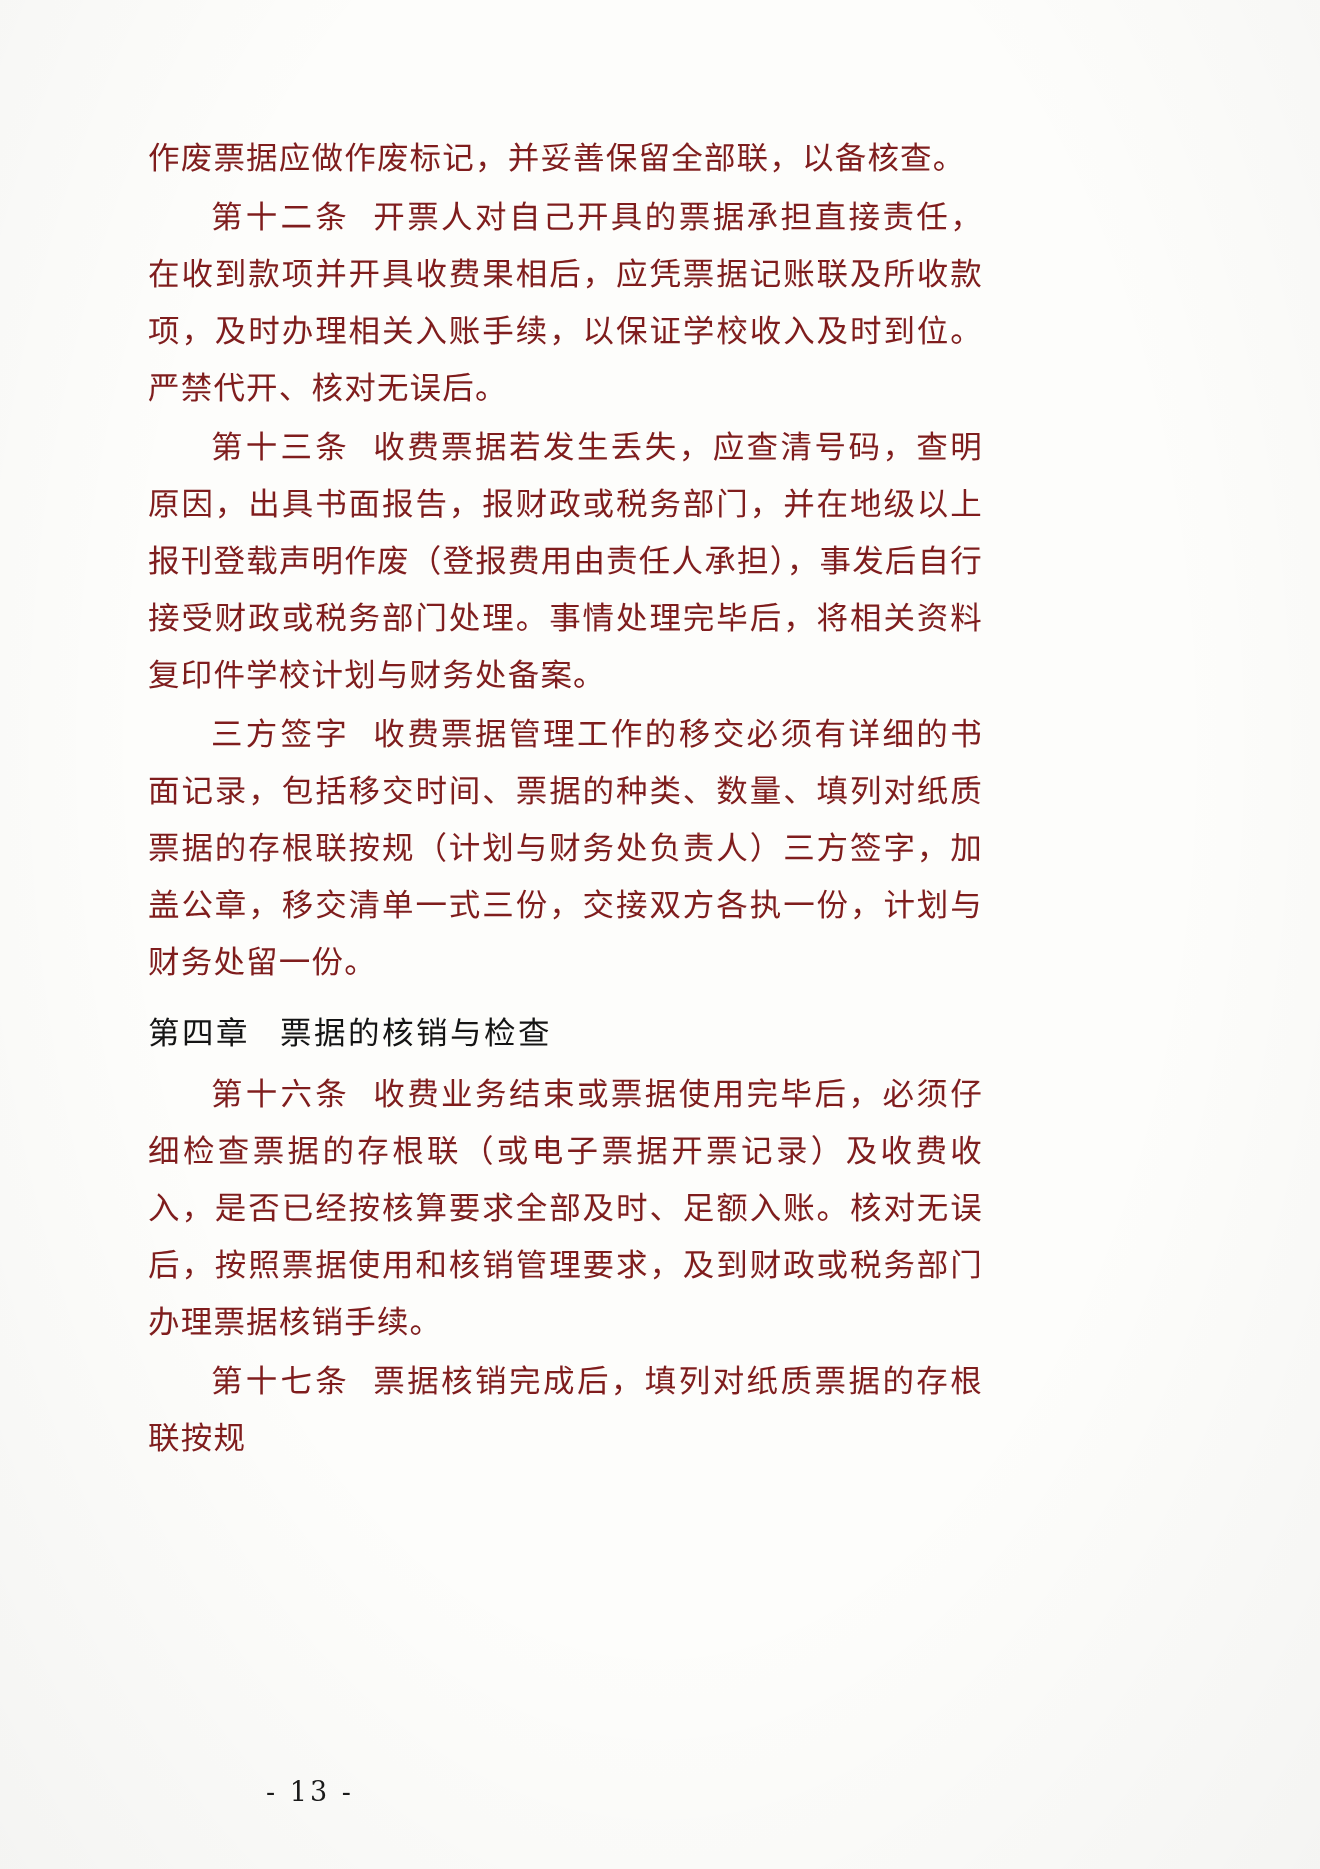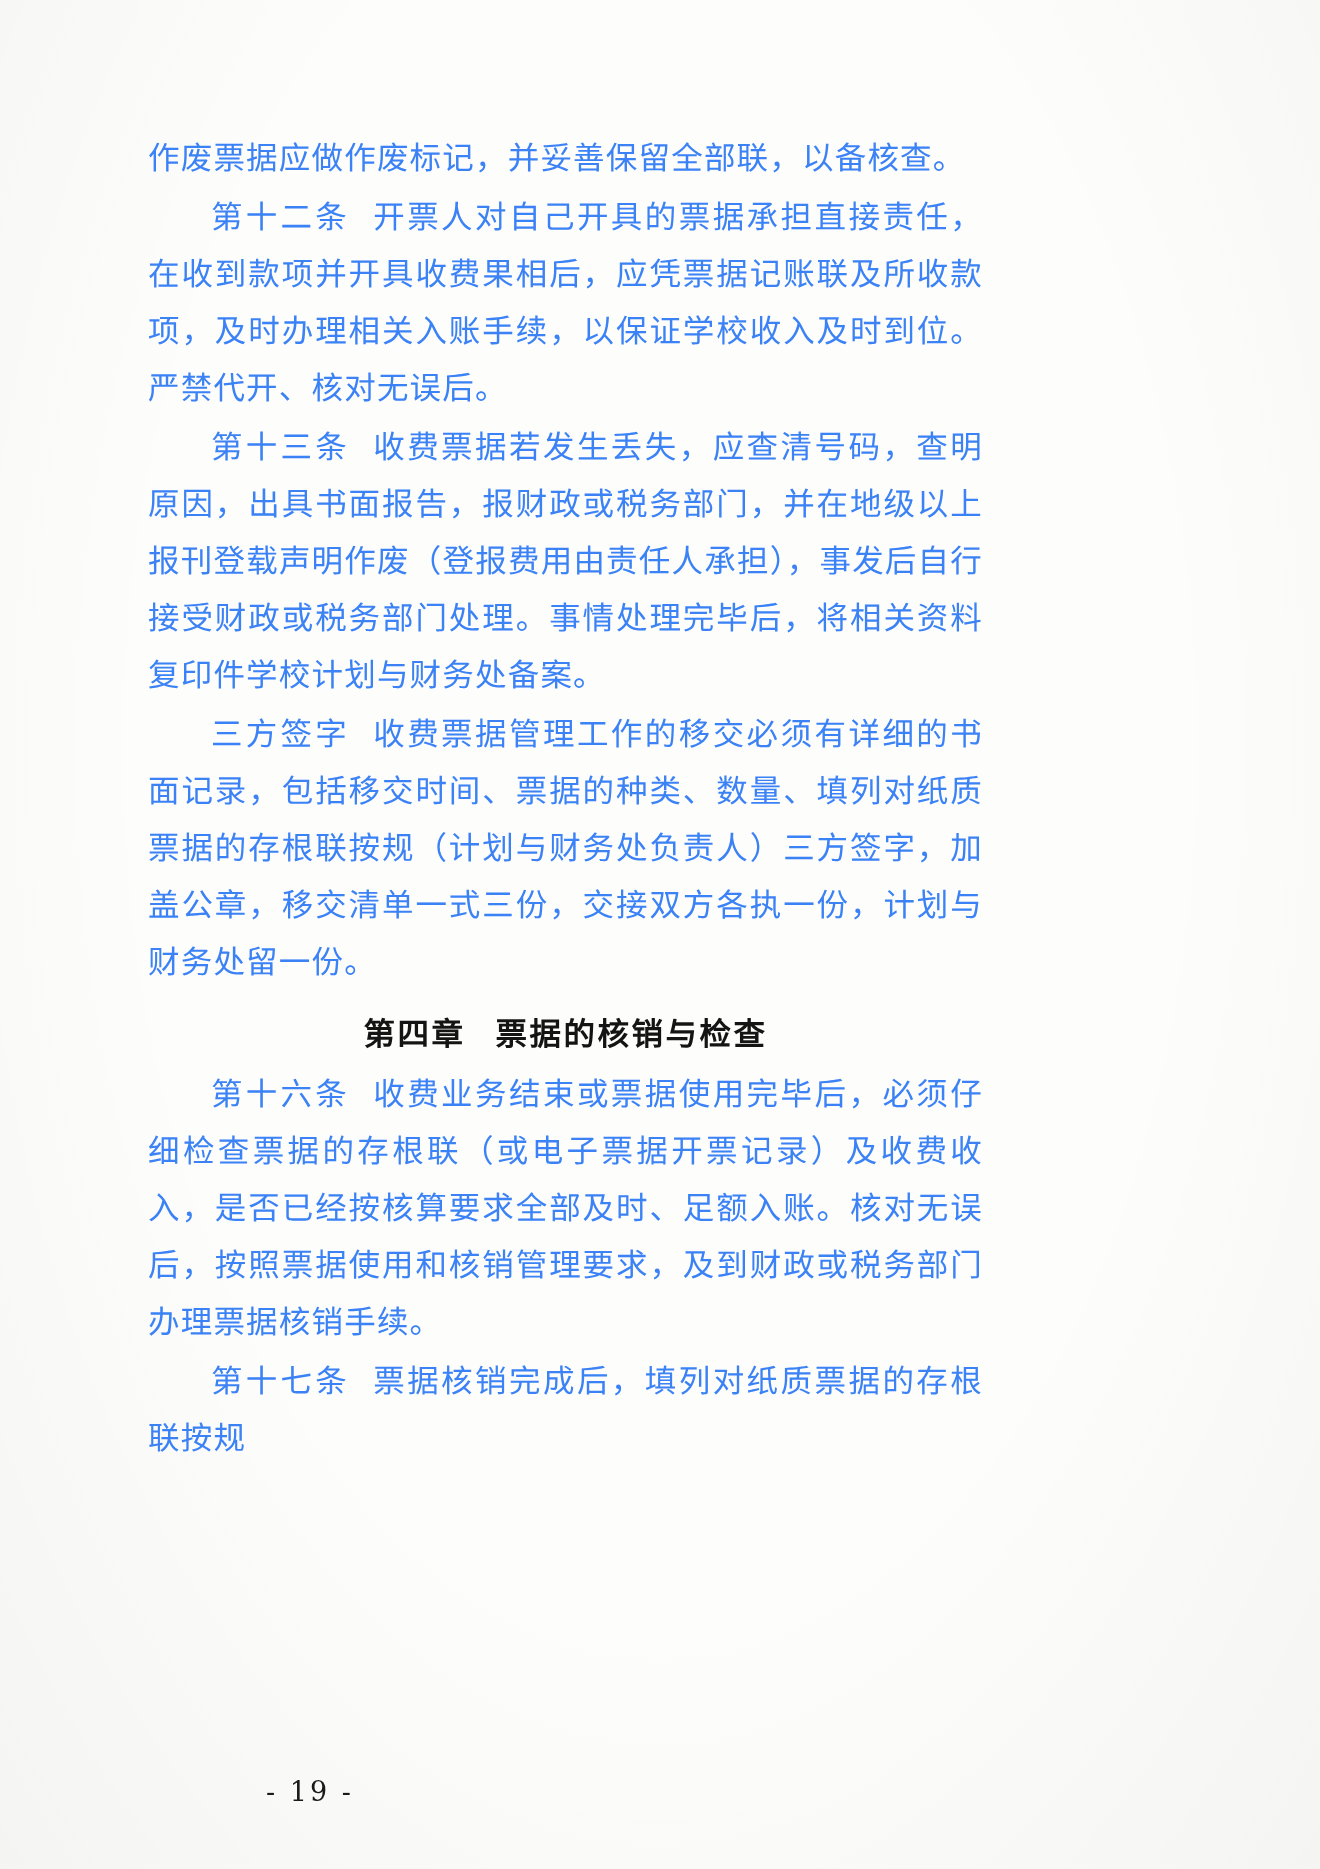--- a/index.html
+++ b/index.html
@@ -38,41 +38,40 @@
     width: 835px;
   }
 
   p.para {
     margin: 0 0 2px 0;
     font-size: 31.5px;
     line-height: 57px;
     letter-spacing: 1.2px;
     text-align: justify;
     text-justify: inter-ideograph;
-    color: #3b82f6;
+    color: #7f1d1d;
   }
   p.indent {
     text-indent: 63px;
   }
 
   .lead {
     font-weight: normal;
     letter-spacing: 2px;
   }
   .lead-gap {
     display: inline-block;
     width: 22px;
   }
 
   h2.chapter {
     margin: 14px 0 4px 0;
     font-size: 31.5px;
     line-height: 57px;
-    font-weight: bold;
-    text-align: center;
+    font-weight: normal;
     letter-spacing: 2.5px;
     color: #141414;
   }
   .chapter .sp {
     display: inline-block;
     width: 30px;
   }
 
   .page-number {
     position: absolute;
@@ -108,14 +107,14 @@
 
 
     <h2 class="chapter"><span>第四章</span><span class="sp"></span><span>票据的核销与检查</span></h2>
 
     <p class="para indent"><span class="lead">第十六条</span><span class="lead-gap"></span><span>收费业务结束或票据使用完毕后，必须仔细检查票据的存根联（或电子票据开票记录）及收费收入，是否已经按核算要求全部及时、足额入账。核对无误后，按照票据使用和核销管理要求，及到财政或税务部门办理票据核销手续。</span></p>
 
     <p class="para indent"><span class="lead">第十七条</span><span class="lead-gap"></span><span>票据核销完成后，填列对纸质票据的存根联按规</span></p>
 
   </div>
 
-  <div class="page-number"><span class="pn-inner">- 19 -</span></div>
+  <div class="page-number"><span class="pn-inner">- 13 -</span></div>
 </div>
 
 </body></html>

